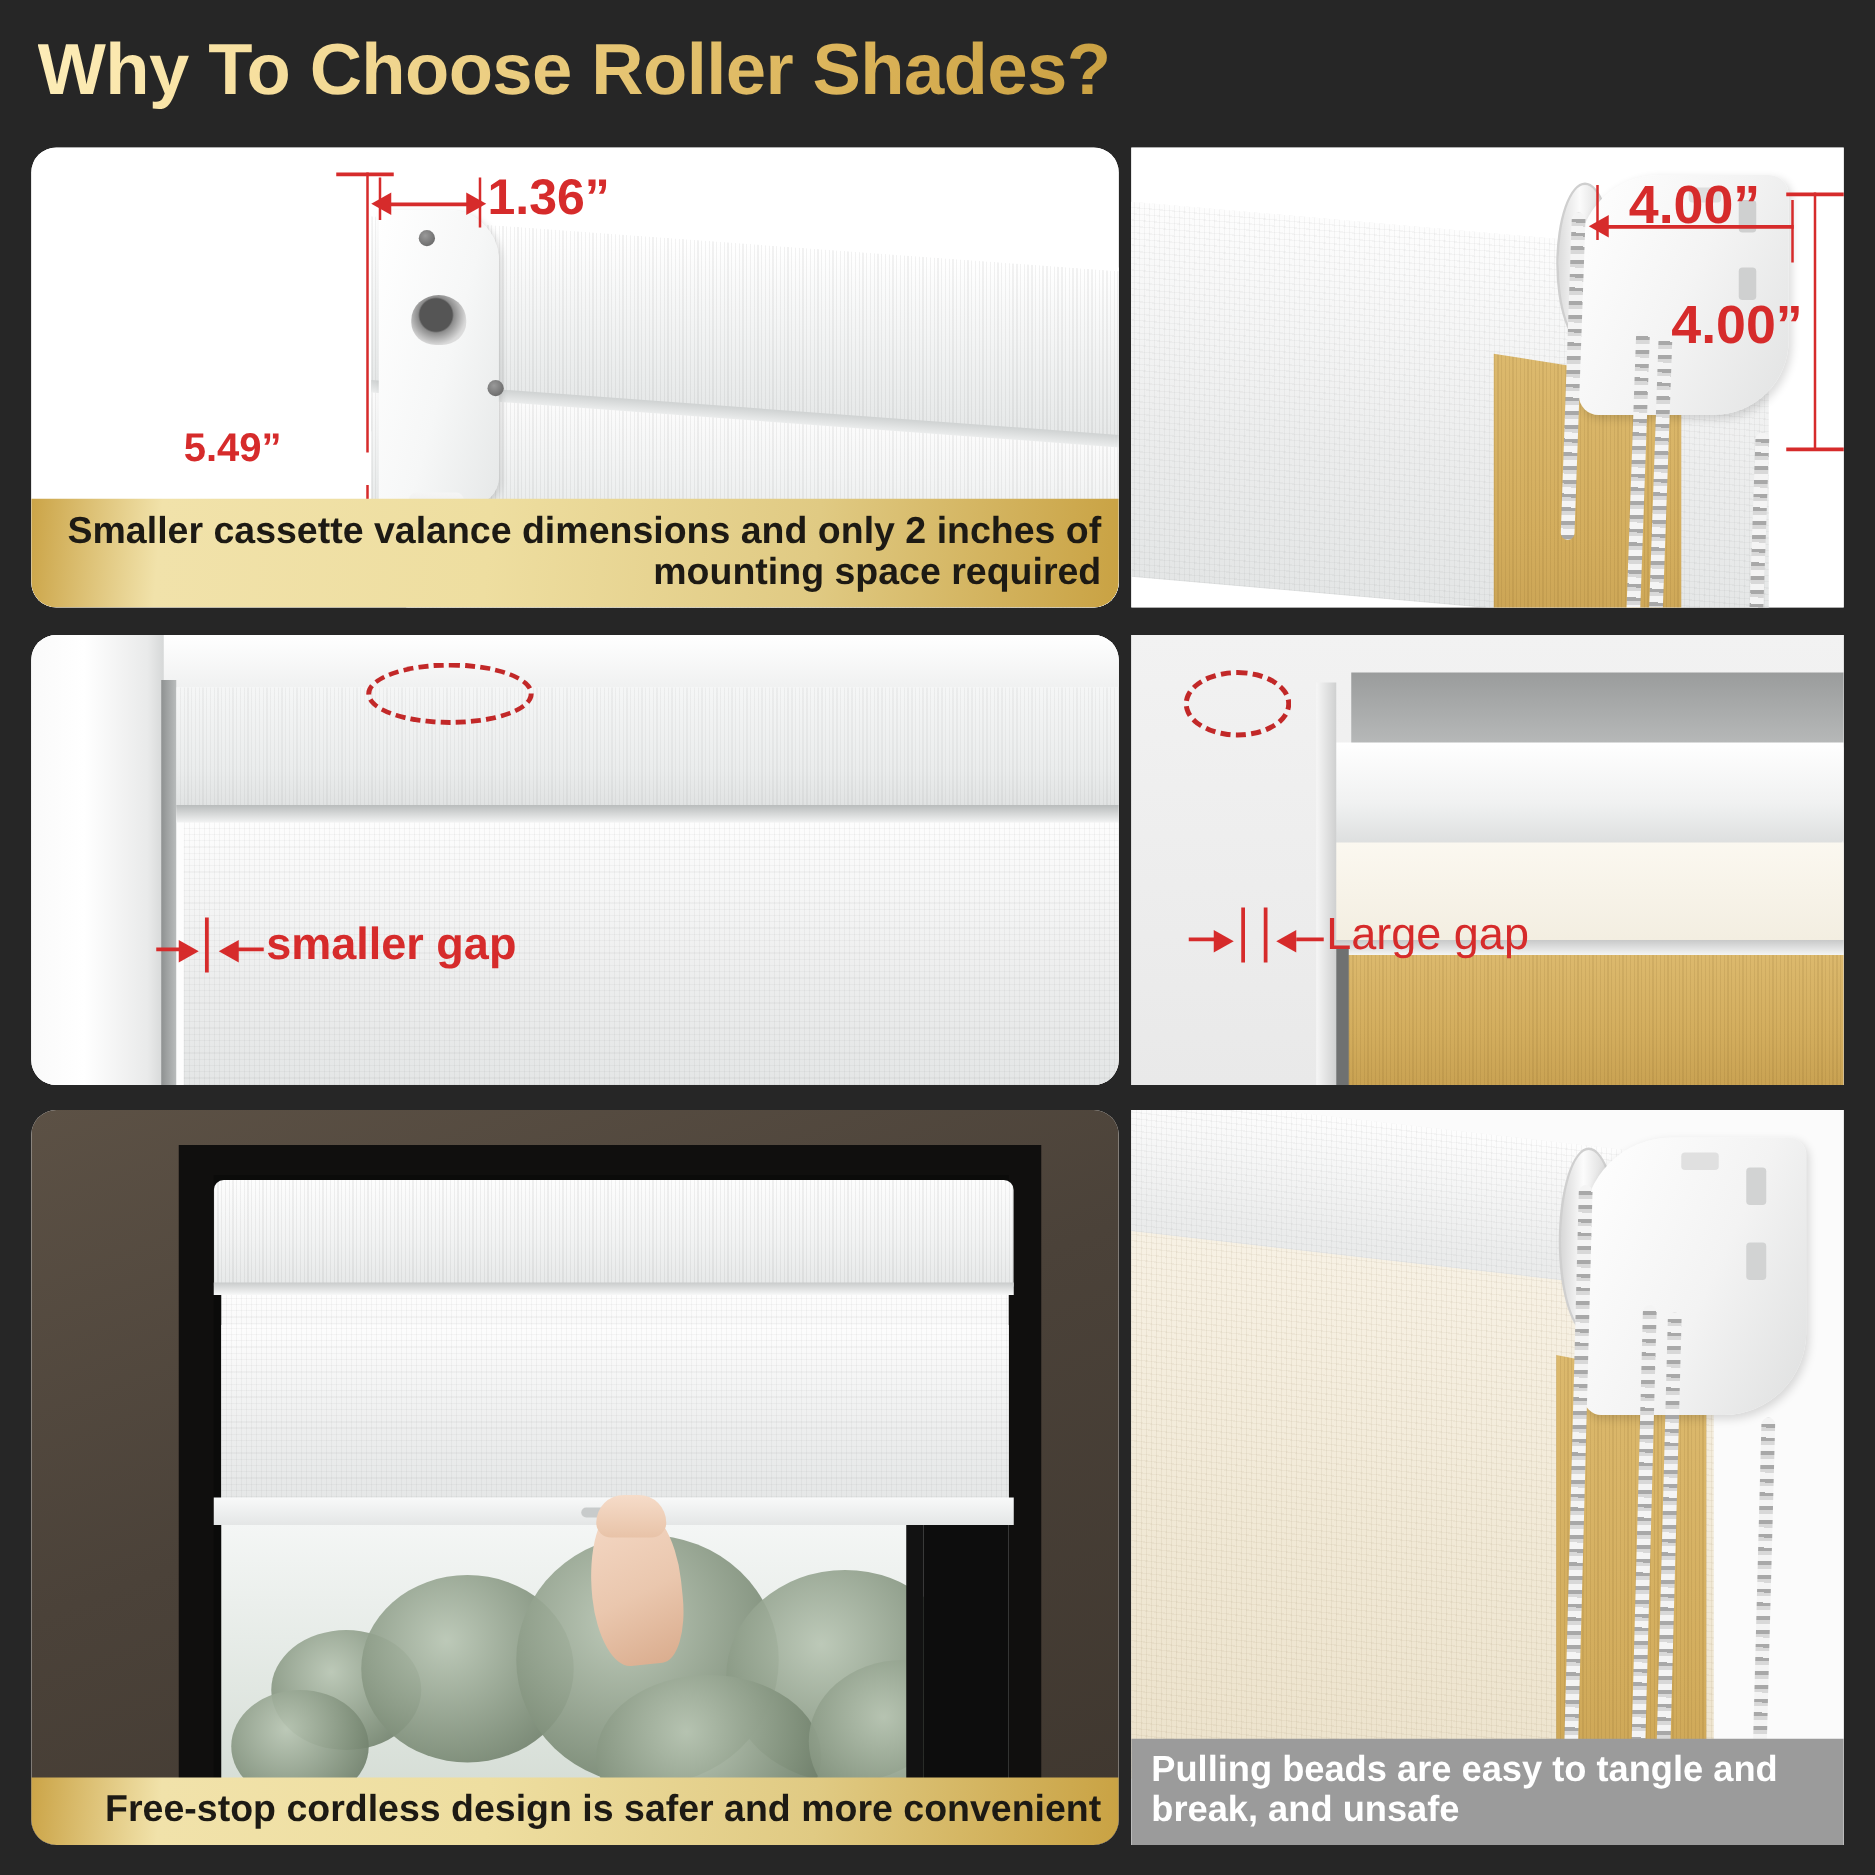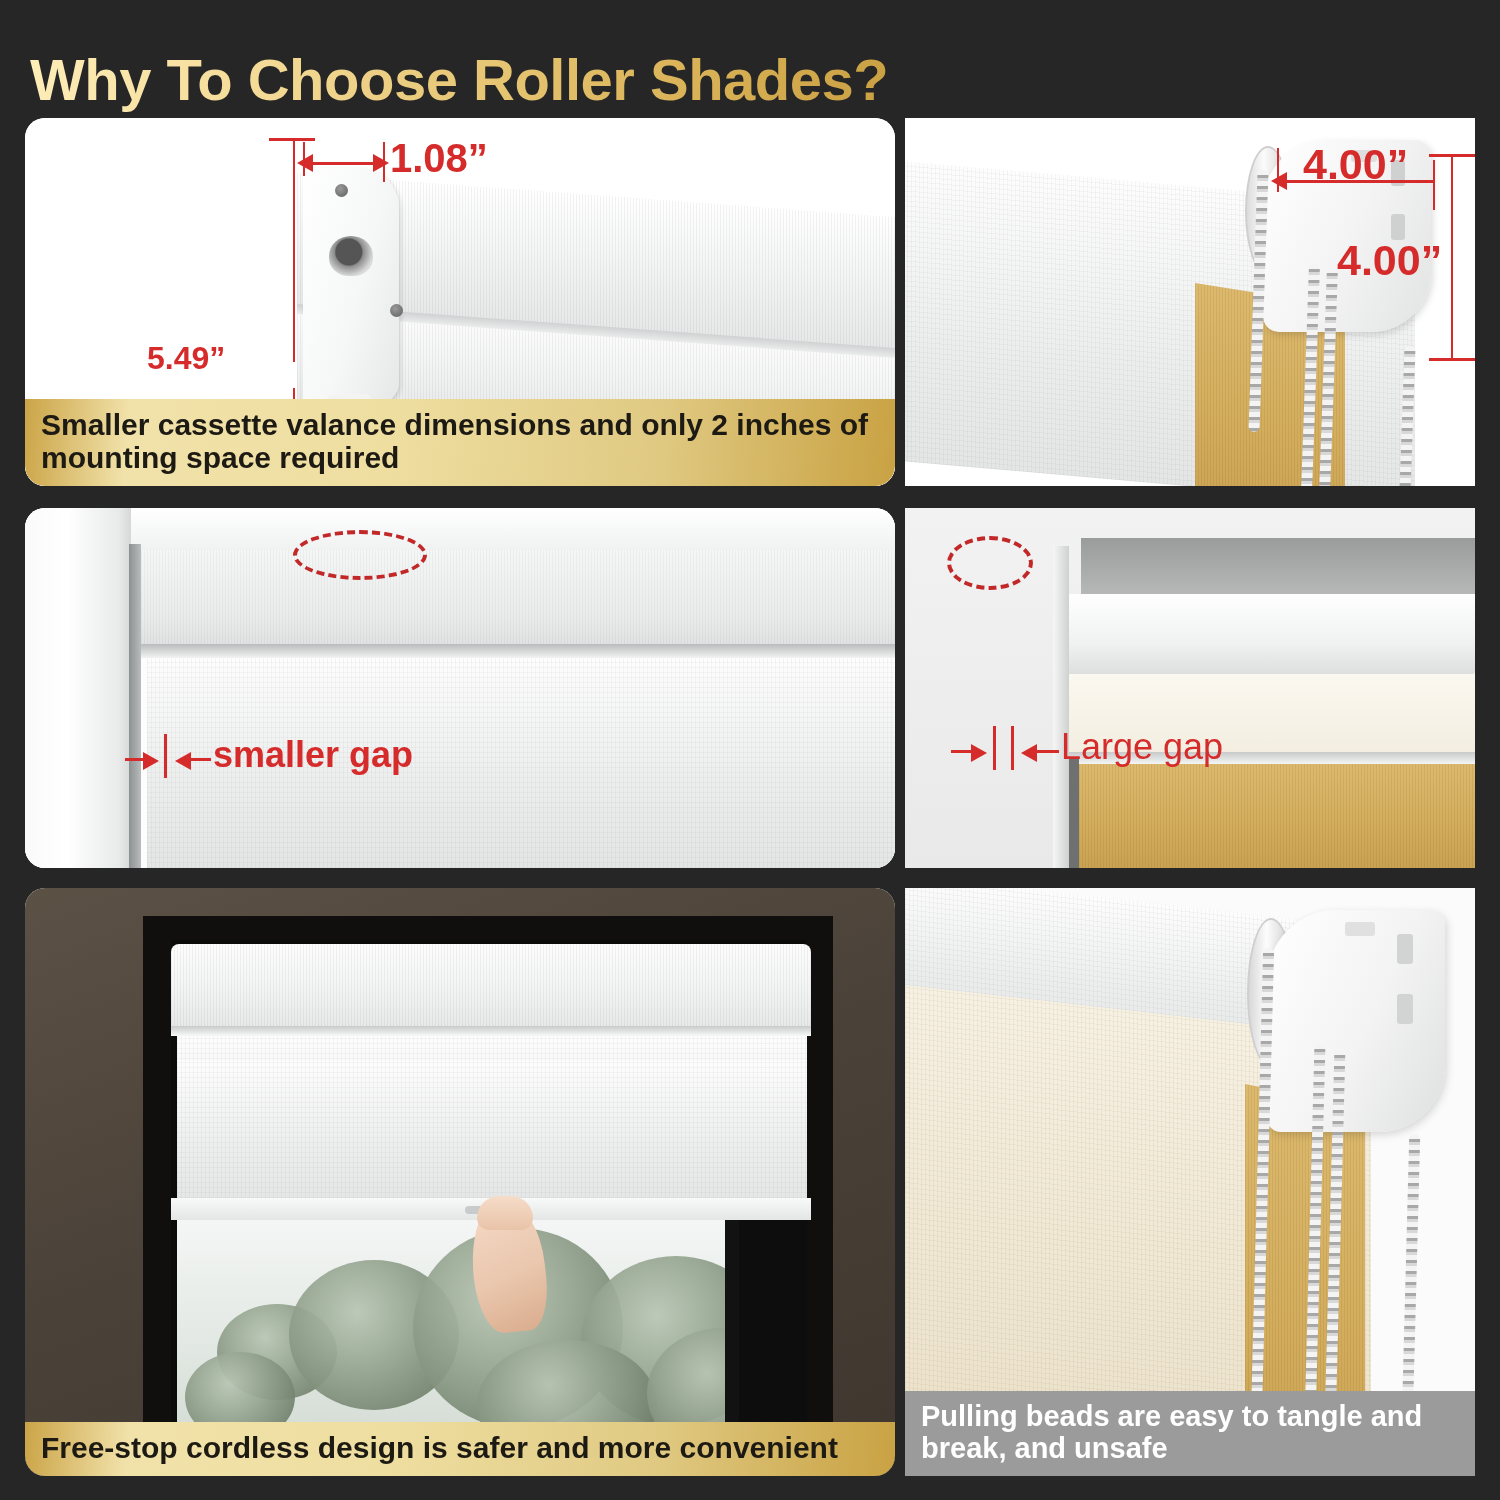--- a/index.html
+++ b/index.html
@@ -12,21 +12,20 @@
   .page { position: relative; width: 1500px; height: 1500px; background: #262626; }
 
   
   .title {
     position: absolute; left: 30px; top: 22px;
     font-size: 58px; font-weight: bold; letter-spacing: -0.5px;
     background: linear-gradient(100deg, #fdedb8 0%, #f7e0a0 20%, #e8c878 50%, #d9b156 78%, #c9a042 100%);
     -webkit-background-clip: text; background-clip: text;
     -webkit-text-fill-color: transparent; color: #e0c070;
     white-space: nowrap;
-    margin-top: 24px;
   }
 
   
   .grid { position: absolute; left: 0; top: 0; width: 1500px; height: 1500px; }
 
   .panel { position: absolute; overflow: hidden; background: #ffffff; }
   .panel.good { border-radius: 20px; }
   .panel.bad  { border-radius: 0; }
 
   .photo { position: absolute; left: 0; top: 0; right: 0; bottom: 0; overflow: hidden; }
@@ -34,21 +33,21 @@
   
   .cap {
     position: absolute; left: 0; right: 0; bottom: 0;
     padding: 10px 14px 12px 16px;
     font-weight: bold; line-height: 1.08;
   }
   .cap.gold {
     background: linear-gradient(95deg,#cfa94d 0%, #e8d храм 0%, #f2e3ab 14%, #efdfa3 40%, #e3cd86 70%, #cfa94d 100%);
     background: linear-gradient(95deg,#cba447 0%, #f1e2aa 12%, #eedea0 42%, #e0ca83 72%, #c9a243 100%);
     color: #1d1a14; font-size: 30px;
-    border-bottom-left-radius: 20px; border-bottom-right-radius: 20px;
+    border-bottom-left-radius: 20px; border-bottom-right-radius: 20px; text-align: right;
   }
   .cap.gray { background: #9b9b9b; color: #ffffff; font-size: 29px; }
 
   
   
   .fabric-white {
     background:
       repeating-linear-gradient(90deg, rgba(0,0,0,.035) 0 1px, rgba(255,255,255,0) 1px 4px),
       repeating-linear-gradient(0deg, rgba(0,0,0,.030) 0 1px, rgba(255,255,255,0) 1px 5px),
       linear-gradient(180deg,#fdfdfd,#eceded 60%,#e4e6e6);
@@ -249,21 +248,21 @@
         <div class="p1-knob"></div>
         <div class="p1-screw1"></div>
         <div class="p1-screw2"></div>
         <div class="p1-foot"></div>
 
         <div class="dim-line" style="left:278px; top:24px; width:2px; height:34px;"></div>
         <div class="dim-line" style="left:358px; top:24px; width:2px; height:40px;"></div>
         <div class="dim-line" style="left:282px; top:44px; width:78px; height:3px;"></div>
         <div class="arrow-l" style="left:272px; top:36px;"></div>
         <div class="arrow-r" style="left:348px; top:36px;"></div>
-        <div class="dim-txt" style="left:365px; top:18px; font-size:40px;">1.08”</div>
+        <div class="dim-txt" style="left:365px; top:18px; font-size:40px;">1.36”</div>
 
         <div class="dim-line" style="left:268px; top:20px; width:2px; height:224px;"></div>
         <div class="dim-line" style="left:268px; top:270px; width:2px; height:50px;"></div>
         <div class="dim-line" style="left:244px; top:20px; width:46px; height:3px;"></div>
         <div class="dim-line" style="left:244px; top:318px; width:46px; height:3px;"></div>
         <div class="dim-txt" style="left:122px; top:222px; font-size:32px;">5.49”</div>
       </div>
       <div class="cap gold">Smaller cassette valance dimensions and only 2 inches of mounting space required</div>
     </div>
 

